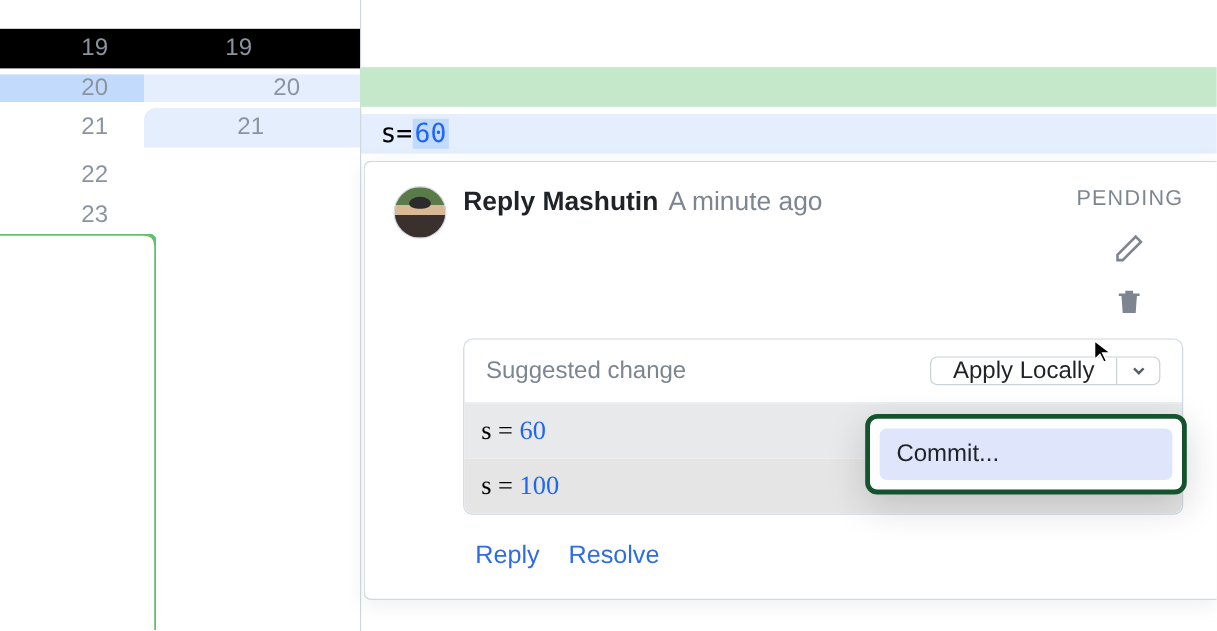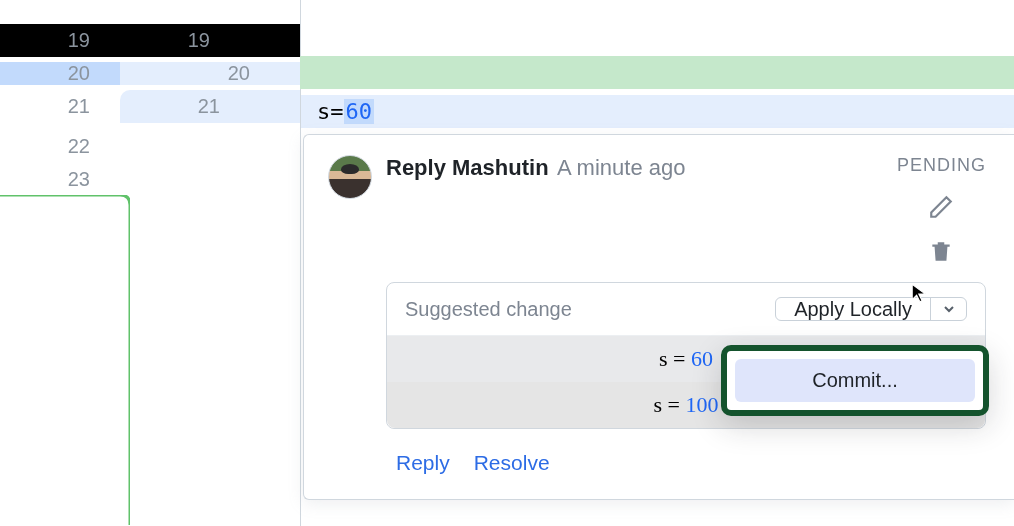--- a/index.html
+++ b/index.html
@@ -130,21 +130,20 @@
       color: #7d8591;
       cursor: pointer;
     }
 
     .suggest-box {
       margin: 4px 0 18px 58px;
       border: 1px solid #d0d7de;
       border-radius: 8px;
       overflow: visible;
       position: relative;
-      text-align: center;
     }
     .suggest-header {
       display: flex;
       align-items: center;
       justify-content: space-between;
       padding: 14px 18px;
       border-bottom: 1px solid #eceff2;
     }
     .suggest-label { font-size: 20px; color: #7d8591; }
     .apply-btn {
@@ -184,21 +183,21 @@
       padding: 4px 0;
       margin-left: 10px;
     }
 
     
     .dropdown {
       position: absolute;
       right: -4px; top: 62px;
       width: 268px;
       background: #fff;
-      border: 6px solid #14532d;
+      border: 4px solid #14532d;
       border-radius: 10px;
       box-shadow: 0 10px 30px rgba(31,35,40,0.18);
       padding: 8px;
       z-index: 50;
     }
     .dropdown-item {
       padding: 10px 14px;
       border-radius: 6px;
       font-size: 20px;
       color: #1f2328;

